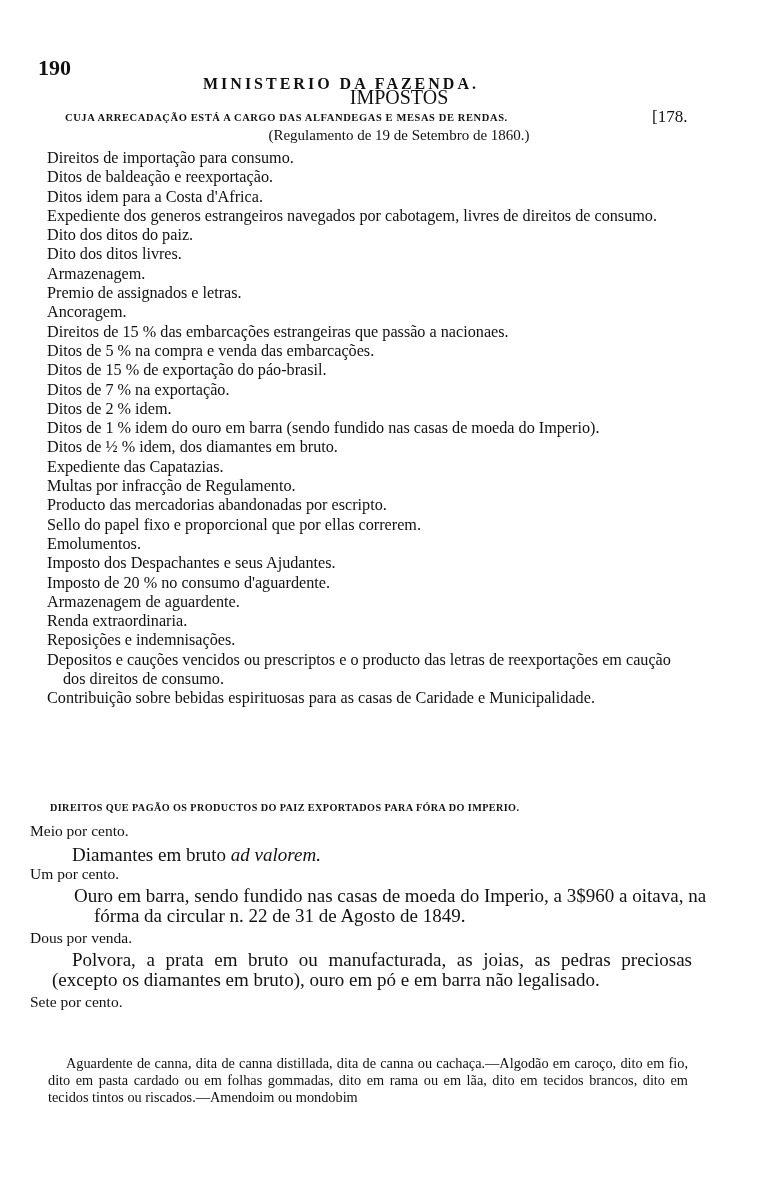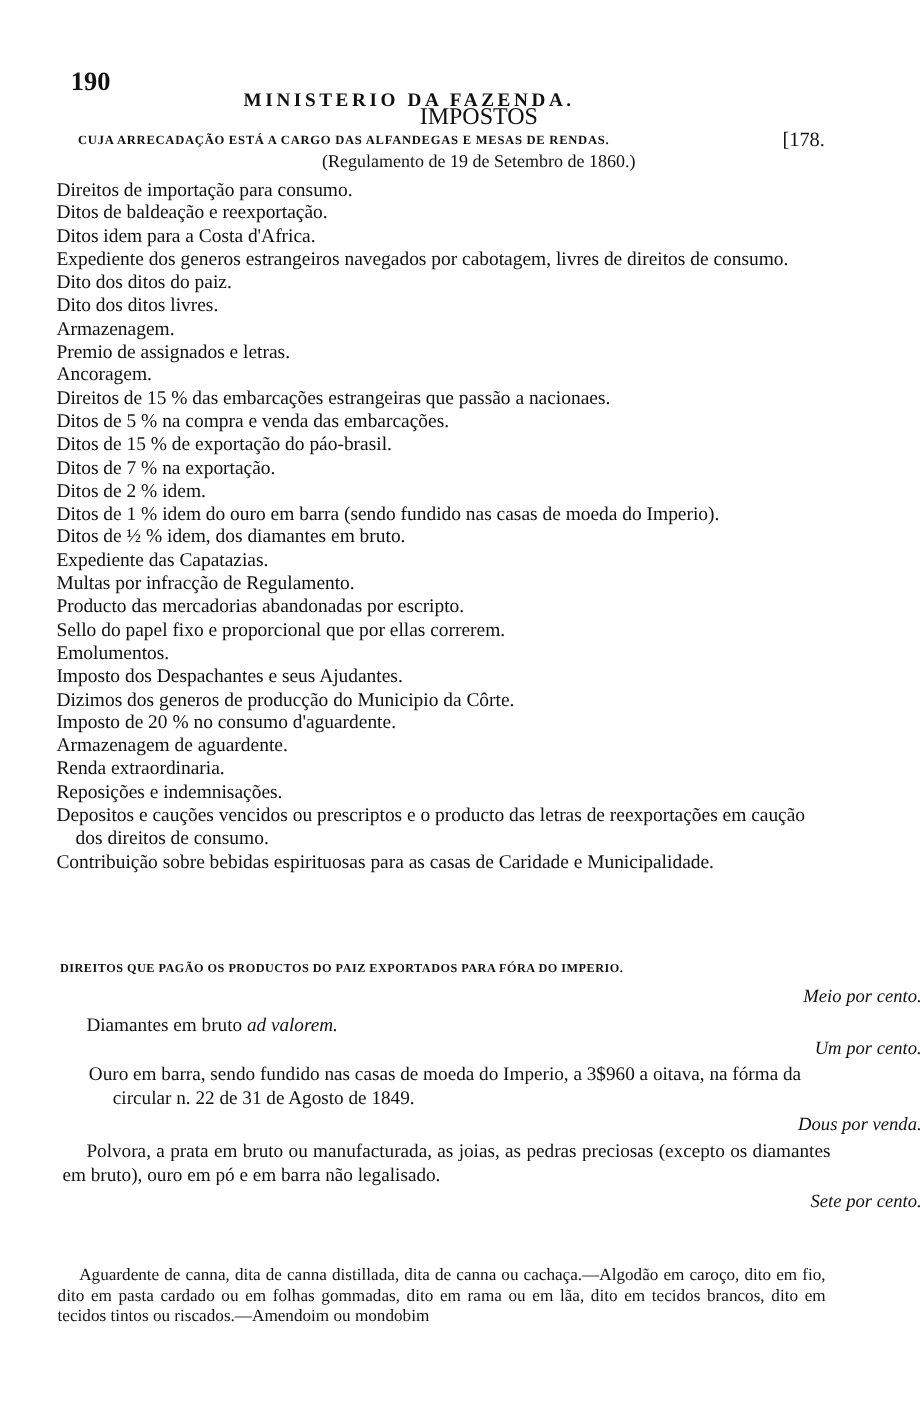--- a/index.html
+++ b/index.html
@@ -1,29 +1,29 @@
 <!DOCTYPE html>
 <html><head>
 <meta charset="utf-8">
 <style>
   html, body { margin: 0; padding: 0; background: #ffffff; }
   body { width: 768px; height: 1181px; position: relative; overflow: hidden; color: #111; font-family: "Liberation Serif", "DejaVu Serif", serif; }
   .page { position: absolute; left: 0; top: 0; width: 768px; height: 1181px; }
   .header { position: absolute; top: 55px; left: 38px; width: 650px; height: 24px; }
-  .page-number { position: absolute; left: 0; top: 0; font-size: 22px; font-weight: bold; margin-left: 21px; }
+  .page-number { position: absolute; left: 0; top: 0; font-size: 22px; font-weight: bold; }
   .running-head { position: absolute; left: 165px; top: 4px; font-size: 16px; font-weight: bold; letter-spacing: 3px; margin-top: 16px; }
   .title { position: absolute; top: 86px; left: 0; width: 768px; text-align: center; font-size: 20px; padding-left: 30px; box-sizing: border-box; }
   .subtitle { position: absolute; top: 112px; left: 65px; font-size: 10.5px; font-weight: bold; letter-spacing: 0.6px; }
   .section-num { position: absolute; top: 107px; left: 652px; font-size: 17px; }
   .regulation { position: absolute; top: 127px; left: 0; width: 768px; text-align: center; font-size: 15px; padding-left: 30px; box-sizing: border-box; }
   .list { position: absolute; top: 149px; left: 47px; width: 640px; margin: 0; padding: 0; list-style: none; font-size: 16.2px; line-height: 19.3px; }
   .list li { padding-left: 16px; text-indent: -16px; margin: 0; }
   .section-head { position: absolute; top: 802px; left: 50px; font-size: 10.2px; font-weight: bold; letter-spacing: 0.4px; }
-  .rate { position: absolute; left: 0; width: 768px; text-align: right; font-style: italic; font-size: 15.5px; padding-left: 30px; box-sizing: border-box; }
-  .para { position: absolute; font-size: 16px; line-height: 19.5px; }
+  .rate { position: absolute; left: 0; width: 768px; text-align: left; font-size: 15.5px; padding-left: 30px; box-sizing: border-box; }
+  .para { position: absolute; font-size: 19px; line-height: 19.5px; }
   .para.small { font-size: 14.3px; line-height: 16.8px; }
   .it { font-style: italic; }
 </style>
 </head>
 <body>
 
 <div class="page">
 
   <div class="header">
     <span class="page-number">190</span>
@@ -51,21 +51,20 @@
     <li>Ditos de 7 % na exportação.</li>
     <li>Ditos de 2 % idem.</li>
     <li>Ditos de 1 % idem do ouro em barra (sendo fundido nas casas de moeda do Imperio).</li>
     <li>Ditos de ½ % idem, dos diamantes em bruto.</li>
     <li>Expediente das Capatazias.</li>
     <li>Multas por infracção de Regulamento.</li>
     <li>Producto das mercadorias abandonadas por escripto.</li>
     <li>Sello do papel fixo e proporcional que por ellas correrem.</li>
     <li>Emolumentos.</li>
     <li>Imposto dos Despachantes e seus Ajudantes.</li>
-    <li>Dizimos dos generos de producção do Municipio da Côrte.</li>
     <li>Imposto de 20 % no consumo d'aguardente.</li>
     <li>Armazenagem de aguardente.</li>
     <li>Renda extraordinaria.</li>
     <li>Reposições e indemnisações.</li>
     <li>Depositos e cauções vencidos ou prescriptos e o producto das letras de reexportações em caução dos direitos de consumo.</li>
     <li>Contribuição sobre bebidas espirituosas para as casas de Caridade e Municipalidade.</li>
   </ul>
 
   <div class="section-head">DIREITOS QUE PAGÃO OS PRODUCTOS DO PAIZ EXPORTADOS PARA FÓRA DO IMPERIO.</div>
 

